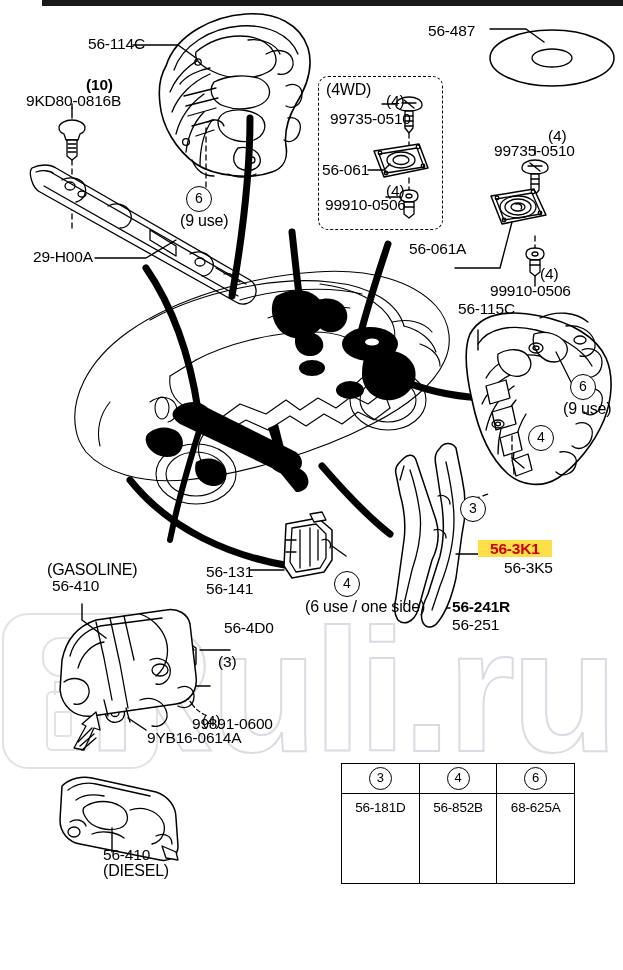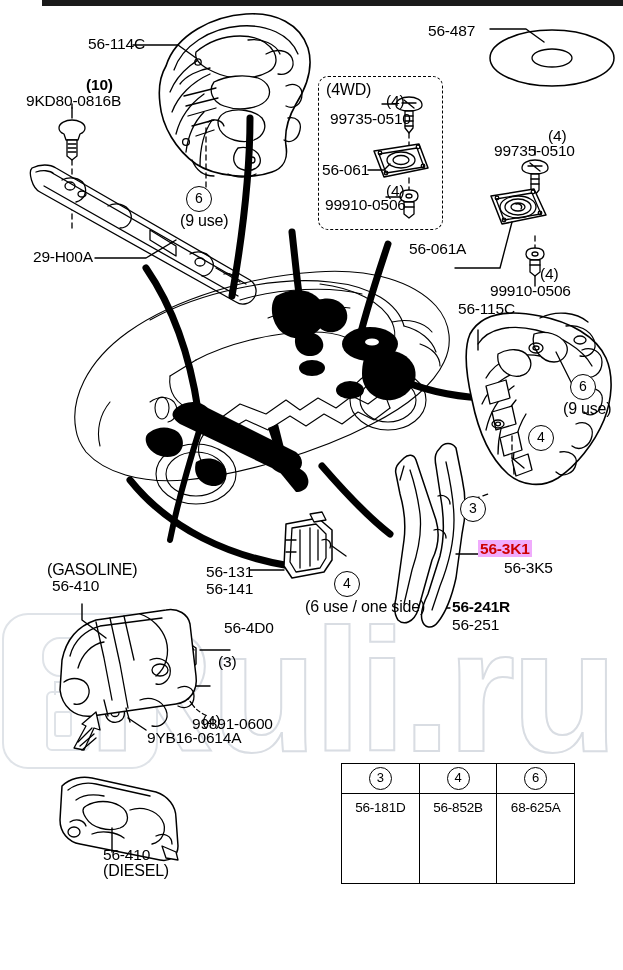--- a/index.html
+++ b/index.html
@@ -29,21 +29,21 @@
       border:2px solid #dfe3e8;border-bottom:none;}
   .wm-b3{position:absolute;left:54px;top:116px;width:14px;height:22px;
       border:2px solid #dfe3e8;border-radius:3px;}
 
   
   .lbl{position:absolute;font-size:15.5px;line-height:17px;white-space:nowrap;
        letter-spacing:-0.2px;}
   .lbl.sm{font-size:16px;line-height:13px;}
   .lbl.b{font-weight:700;}
 
-  .hl{background:#f0abfc;color:#cc0000;padding:0 2px;}
+  .hl{background:#fde047;color:#cc0000;padding:0 12px;}
 
   
   .circ{position:absolute;width:24px;height:24px;border:1.6px solid #000;
         border-radius:50%;font-size:14px;line-height:22px;text-align:center;
         background:#fff;}
   .circ.sm{width:21px;height:21px;line-height:19px;font-size:13px;}
 
   
   .box4wd{position:absolute;left:318px;top:76px;width:123px;height:152px;
       border:1.6px dashed #000;border-radius:10px;background:transparent;}

